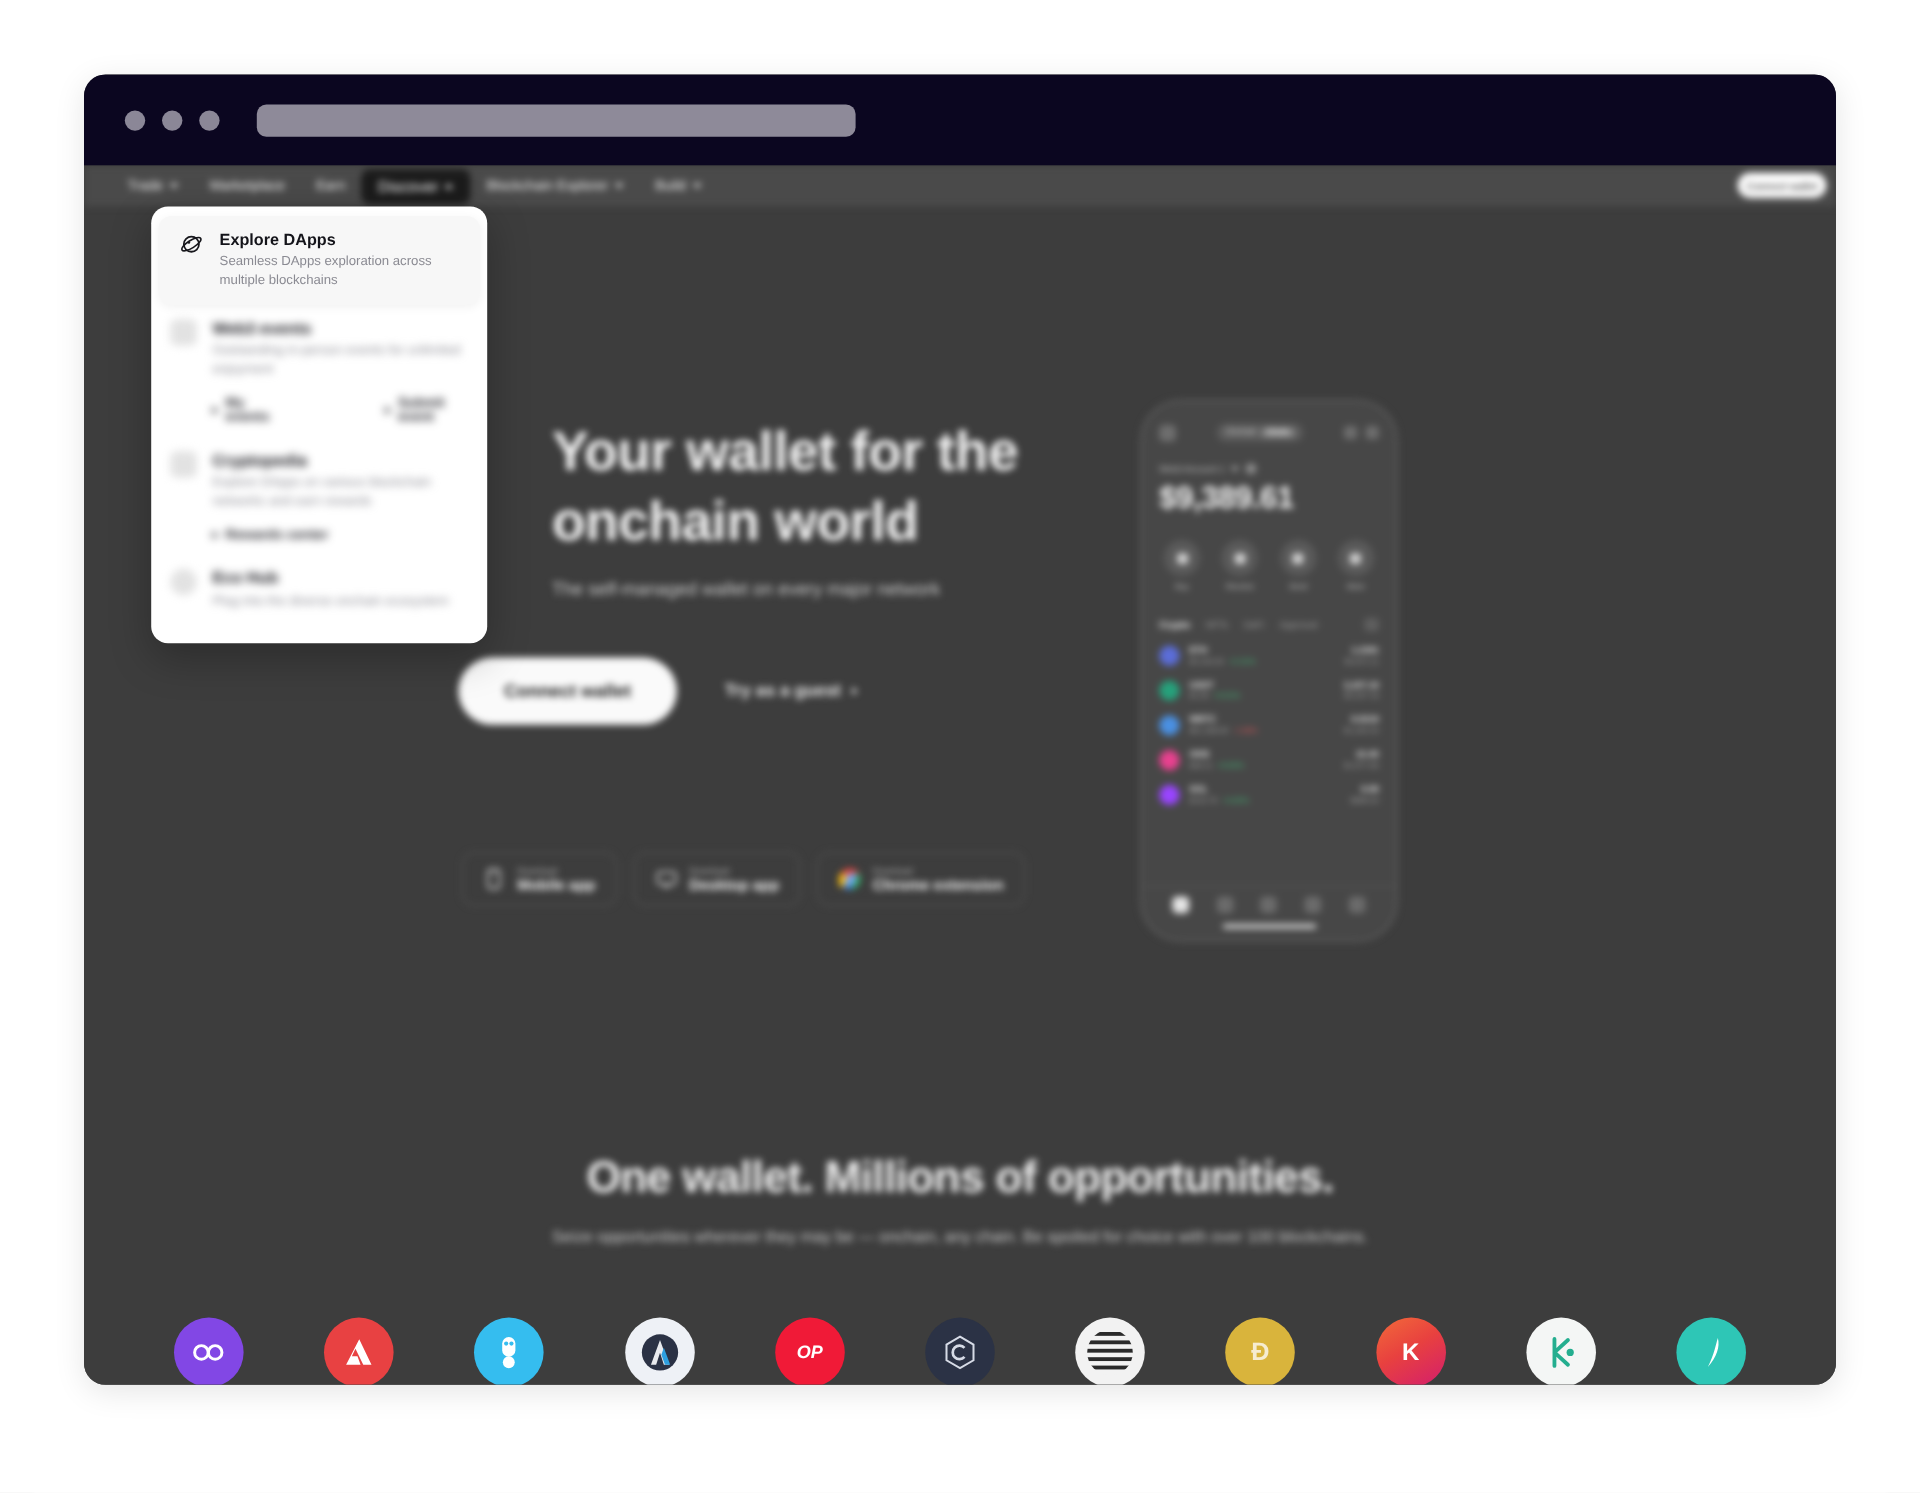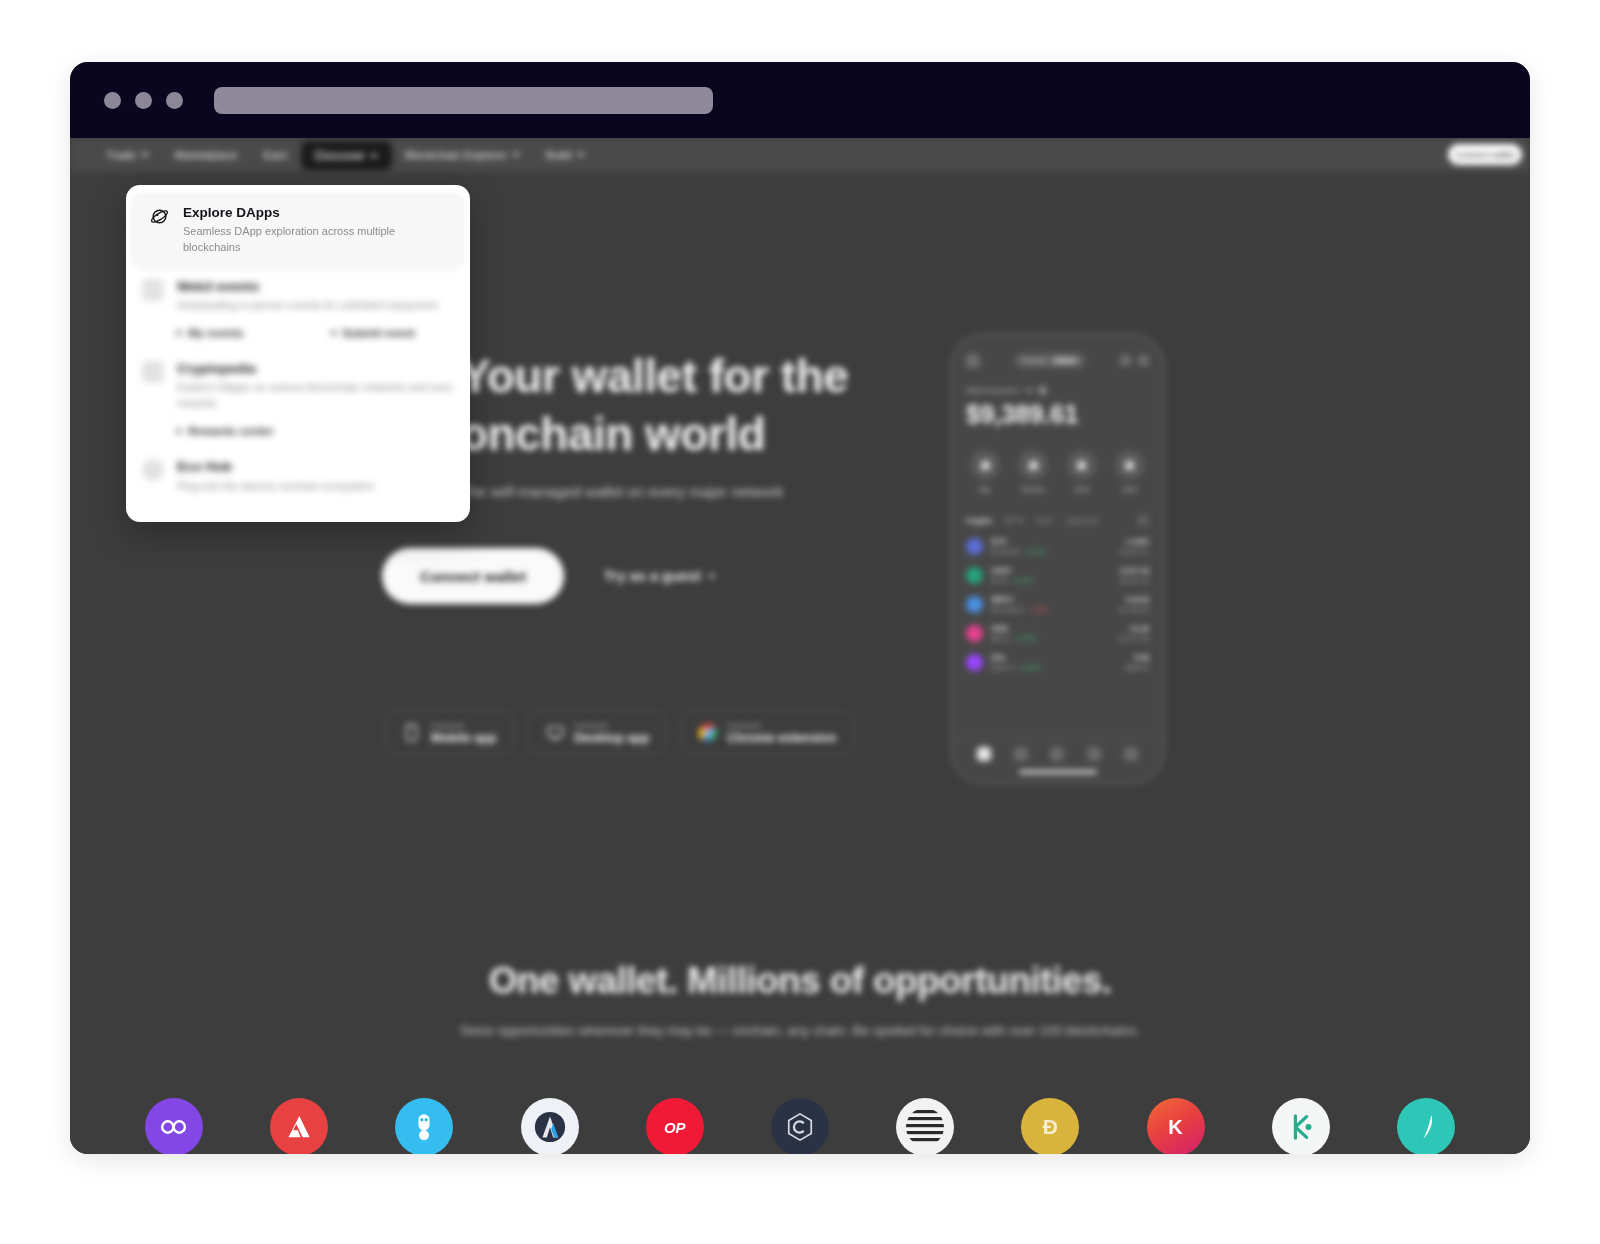--- a/index.html
+++ b/index.html
@@ -127,22 +127,22 @@
     display: flex;
     align-items: center;
     justify-content: center;
     overflow: hidden;
   }
 
   
   .dropdown {
     position: absolute;
     left: 56px;
-    top: 47px;
-    width: 344px;
+    top: 34px;
+    width: 280px;
     background: #ffffff;
     border-radius: 14px;
     box-shadow: 0 12px 34px rgba(0,0,0,0.28);
     padding: 8px 0 16px 0;
     z-index: 20;
   }
   .dd-item {
     display: flex;
     gap: 13px;
     padding: 11px 16px;
@@ -424,21 +424,21 @@
         <div class="dd-item active">
           <span class="dd-ico">
             <svg width="21" height="21" viewBox="0 0 24 24" fill="none">
               <circle cx="12" cy="12" r="7.2" stroke="#17171c" stroke-width="1.7"></circle>
               <ellipse cx="12" cy="12" rx="10.5" ry="3.6" stroke="#17171c" stroke-width="1.5" transform="rotate(-32 12 12)"></ellipse>
               <circle cx="9.6" cy="10.4" r="1.25" fill="#17171c"></circle>
             </svg>
           </span>
           <div>
             <div class="dd-title">Explore DApps</div>
-            <div class="dd-desc">Seamless DApp exploration across multiple blockchains</div>
+            <div class="dd-desc">Seamless DApps exploration across multiple blockchains</div>
           </div>
         </div>
 
         <div class="blur-strong">
 
           <div class="dd-item">
             <span class="dd-ico placeholder"></span>
             <div>
               <div class="dd-title">Web3 events</div>
               <div class="dd-desc">Outstanding in-person events for unlimited enjoyment</div>

